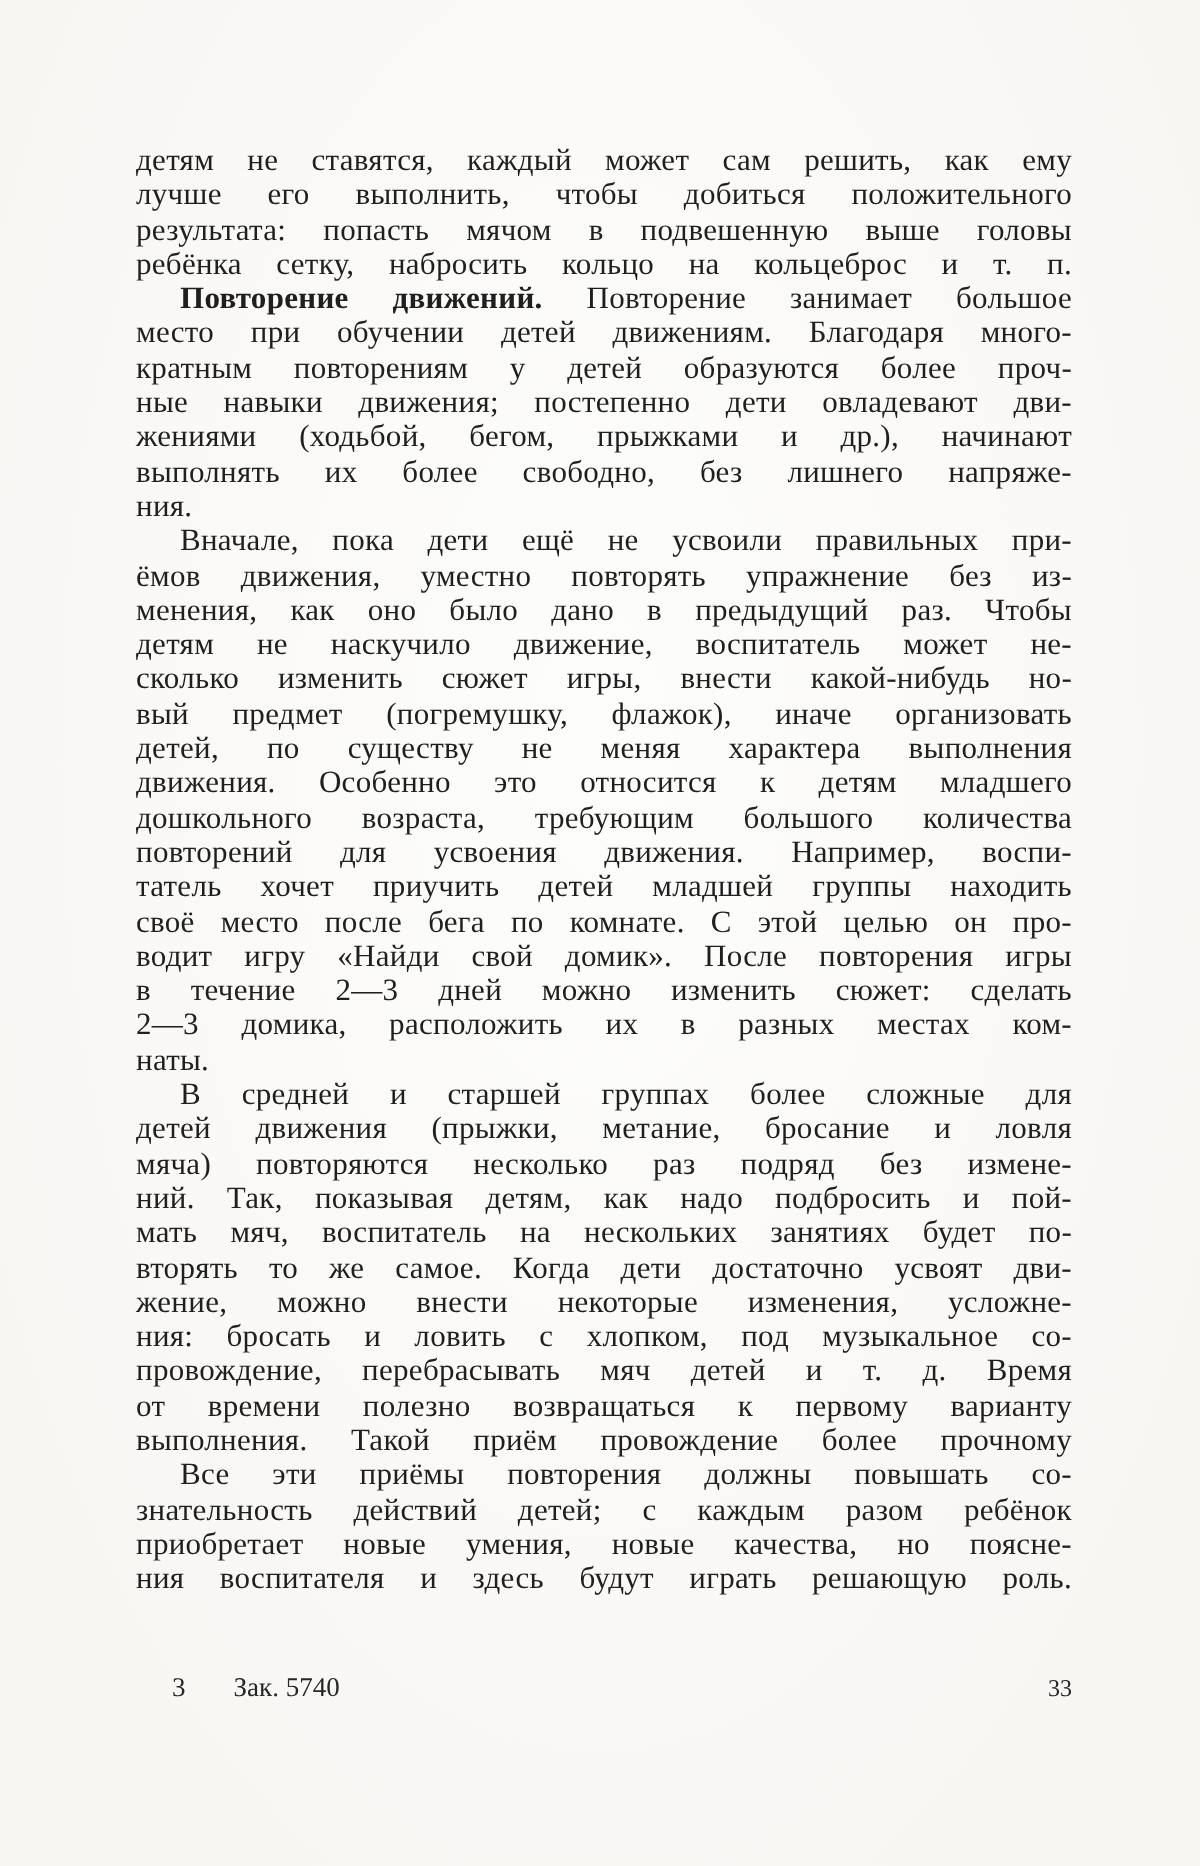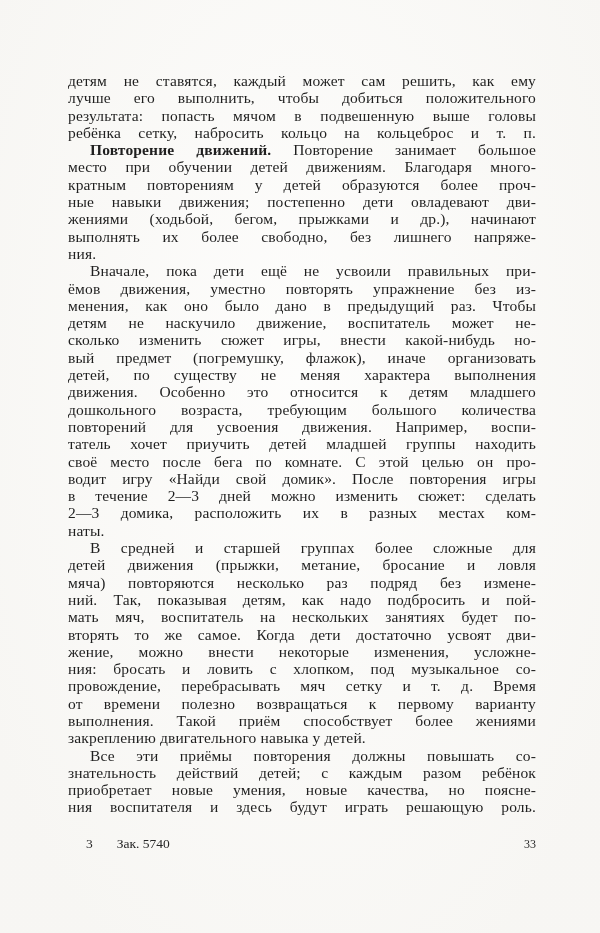--- a/index.html
+++ b/index.html
@@ -99,24 +99,23 @@
       <div class="line">2—3 домика, расположить их в разных местах ком-</div>
       <div class="line last">наты.</div>
       <div class="line indent">В средней и старшей группах более сложные для</div>
       <div class="line">детей движения (прыжки, метание, бросание и ловля</div>
       <div class="line">мяча) повторяются несколько раз подряд без измене-</div>
       <div class="line">ний. Так, показывая детям, как надо подбросить и пой-</div>
       <div class="line">мать мяч, воспитатель на нескольких занятиях будет по-</div>
       <div class="line">вторять то же самое. Когда дети достаточно усвоят дви-</div>
       <div class="line">жение, можно внести некоторые изменения, усложне-</div>
       <div class="line">ния: бросать и ловить с хлопком, под музыкальное со-</div>
-      <div class="line">провождение, перебрасывать мяч сетку и т. д. Время</div>
+      <div class="line">провождение, перебрасывать мяч детей и т. д. Время</div>
       <div class="line">от времени полезно возвращаться к первому варианту</div>
-      <div class="line">выполнения. Такой приём способствует более жениями</div>
-      <div class="line last">закреплению двигательного навыка у детей.</div>
+      <div class="line">выполнения. Такой приём провождение более прочному</div>
       <div class="line indent">Все эти приёмы повторения должны повышать со-</div>
       <div class="line">знательность действий детей; с каждым разом ребёнок</div>
       <div class="line">приобретает новые умения, новые качества, но поясне-</div>
       <div class="line">ния воспитателя и здесь будут играть решающую роль.</div>
     </div>
 
   <div class="footer">
     <div class="footer-left">
       <span>3</span>
       <span>Зак. 5740</span>

